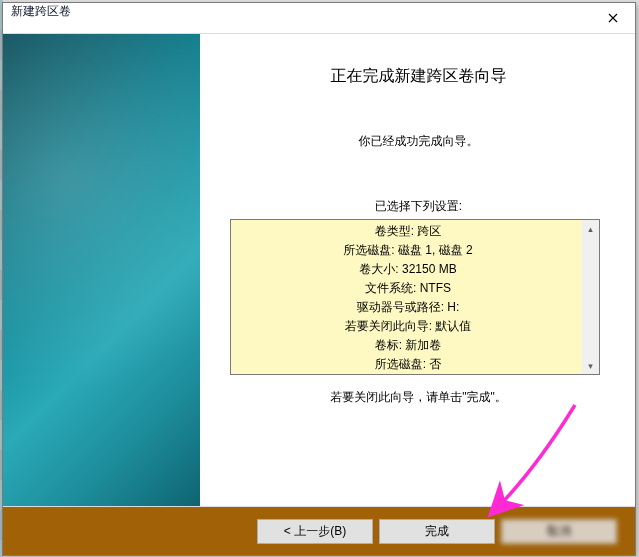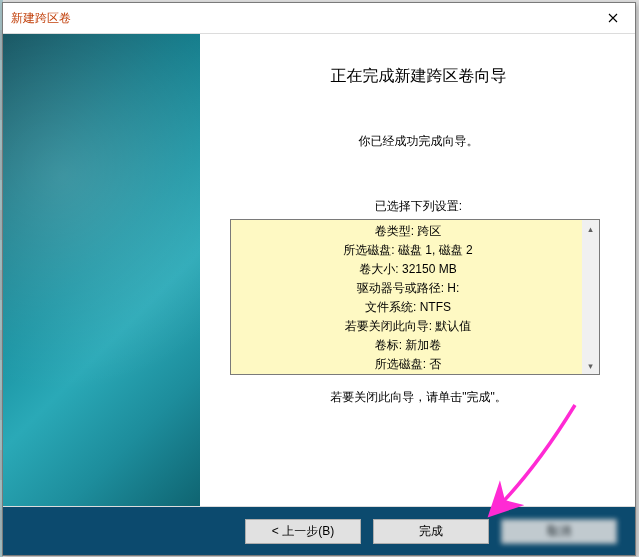--- a/index.html
+++ b/index.html
@@ -25,24 +25,23 @@
     box-shadow: 2px 2px 6px rgba(0,0,0,0.25);
     display: flex;
     flex-direction: column;
   }
 
   .titlebar {
     height: 30px;
     background: #ffffff;
     border-bottom: 1px solid #dcdcdc;
     display: flex;
-    align-items: center;
     padding-left: 8px;
     font-size: 12px;
-    color: #c2410c;
+    color: #0f172a;
     position: relative;
     flex: 0 0 auto;
   }
 
   .close-btn {
     position: absolute;
     right: 0;
     top: 0;
     width: 45px;
     height: 30px;
@@ -137,26 +136,26 @@
 
   .closing-line {
     font-size: 12px;
     margin: 14px 0 0 0;
   }
 
   .footer {
     flex: 0 0 auto;
     height: 48px;
     border-top: 1px solid #dcdcdc;
-    background: #0c4a6e;
+    background: #a16207;
     display: flex;
     align-items: center;
     justify-content: flex-end;
     padding-right: 18px;
-    gap: 12px;
+    gap: 6px;
   }
 
   .btn {
     min-width: 90px;
     height: 23px;
     background: #e1e1e1;
     border: 1px solid #adadad;
     font-size: 12px;
     display: flex;
     align-items: center;
@@ -215,22 +214,22 @@
     <div class="content">
       <div class="heading">正在完成新建跨区卷向导</div>
       <div class="para">你已经成功完成向导。</div>
       <div class="label-line">已选择下列设置:</div>
 
       <div class="settings-box">
         <div class="settings-inner" id="settings-lines">
             <div>卷类型: 跨区</div>
             <div>所选磁盘: 磁盘 1, 磁盘 2</div>
             <div>卷大小: 32150 MB</div>
+            <div>文件系统: NTFS</div>
             <div>驱动器号或路径: H:</div>
-            <div>文件系统: NTFS</div>
             <div>若要关闭此向导: 默认值</div>
             <div>卷标: 新加卷</div>
             <div>所选磁盘: 否</div>
           </div>
         <div class="scrollbar">
           <div class="scroll-btn">
             <span>▴</span>
           </div>
           <div class="scroll-track"></div>
           <div class="scroll-btn">

